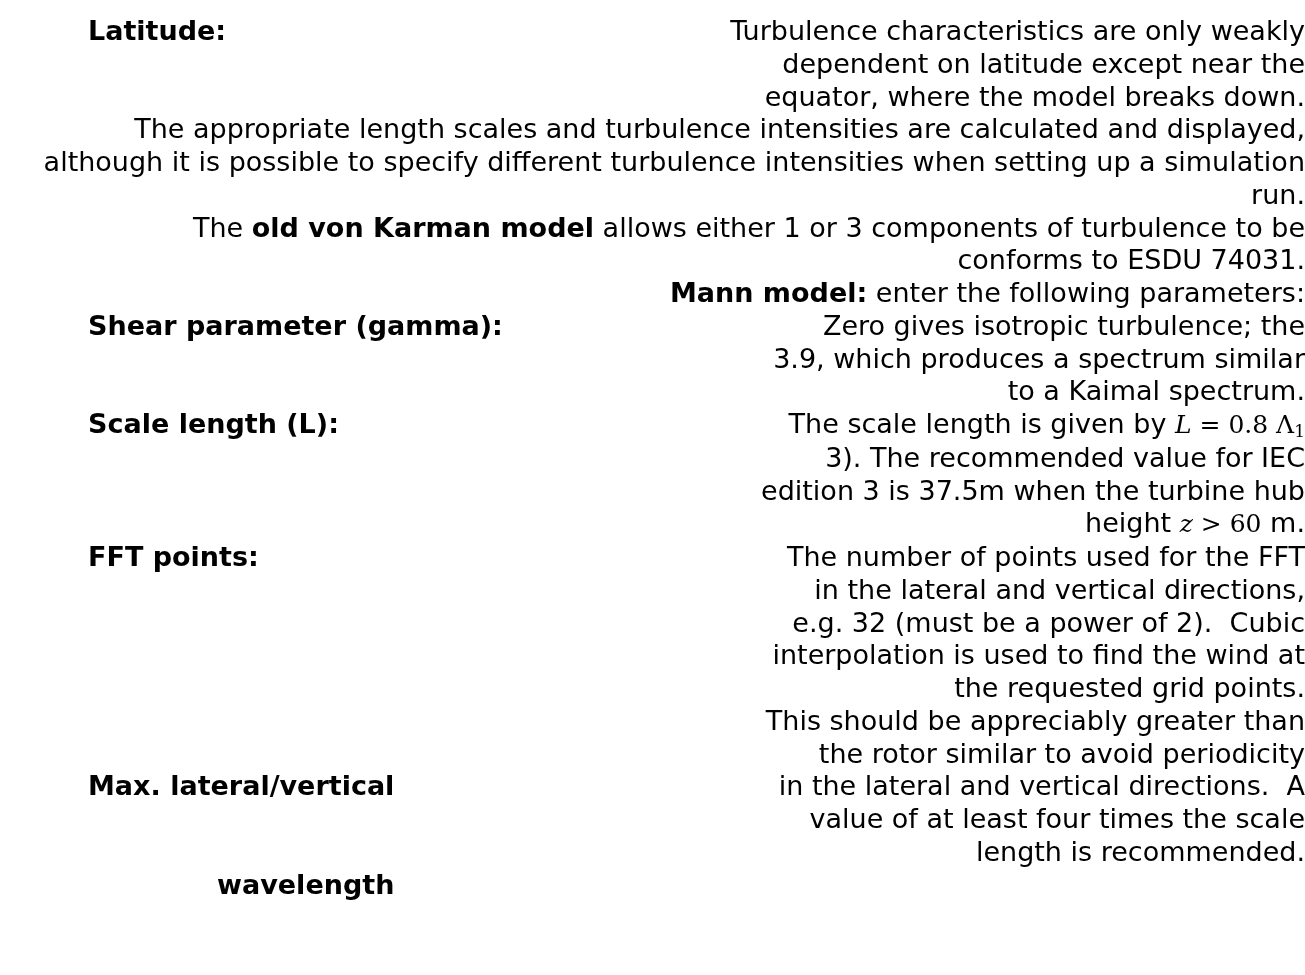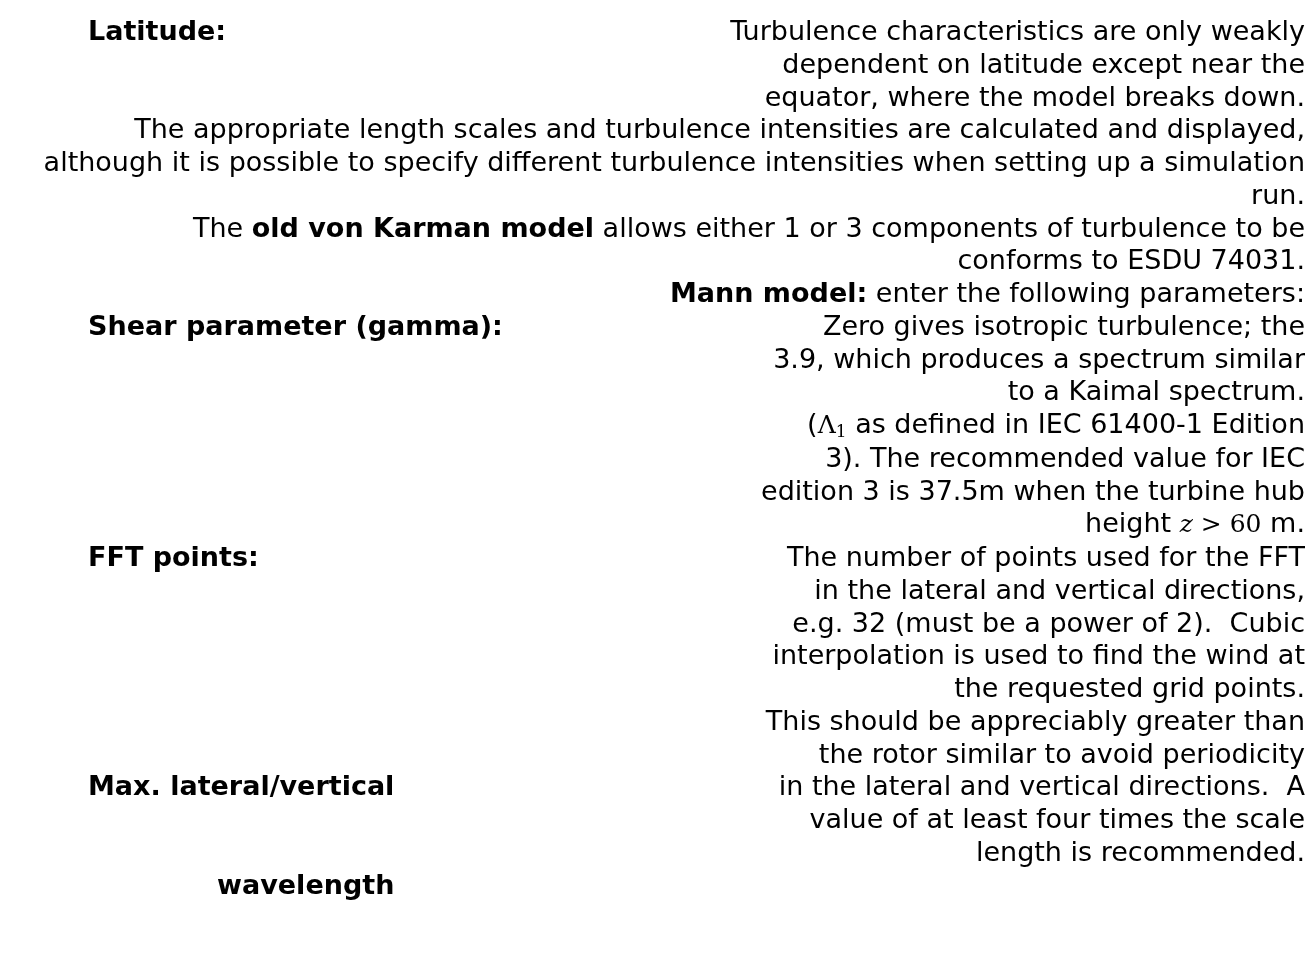--- a/index.html
+++ b/index.html
@@ -81,22 +81,23 @@
   <div class="dl-row">
     <div class="term">Shear parameter (gamma):</div>
     <div class="def-2">
       <div class="line">Zero gives isotropic turbulence; the</div>
       <div class="line">3.9, which produces a spectrum similar</div>
       <div class="line">to a Kaimal spectrum.</div>
     </div>
   </div>
 
   <div class="dl-row">
+    <div class="term">Scale length (L):</div>
     <div class="def-2">
-      <div class="line"><span>(</span><span class="math"><span>Λ</span><sub class="msub">1</sub></span><span> as defined in IEC 61400-1 Edition</span></div>
+      <div class="line"><span>The scale length is given by </span><span class="math"><span class="mi">L</span><span> = 0.8 Λ</span><sub class="msub">1</sub></span></div>
       <div class="line">3). The recommended value for IEC</div>
       <div class="line">edition 3 is 37.5m when the turbine hub</div>
       <div class="line"><span>height </span><span class="math"><span class="mi">z</span><span> &gt; 60</span></span><span> m.</span></div>
     </div>
   </div>
 
   <div class="dl-row">
     <div class="term">FFT points:</div>
     <div class="def-2">
       <div class="line">The number of points used for the FFT</div>

